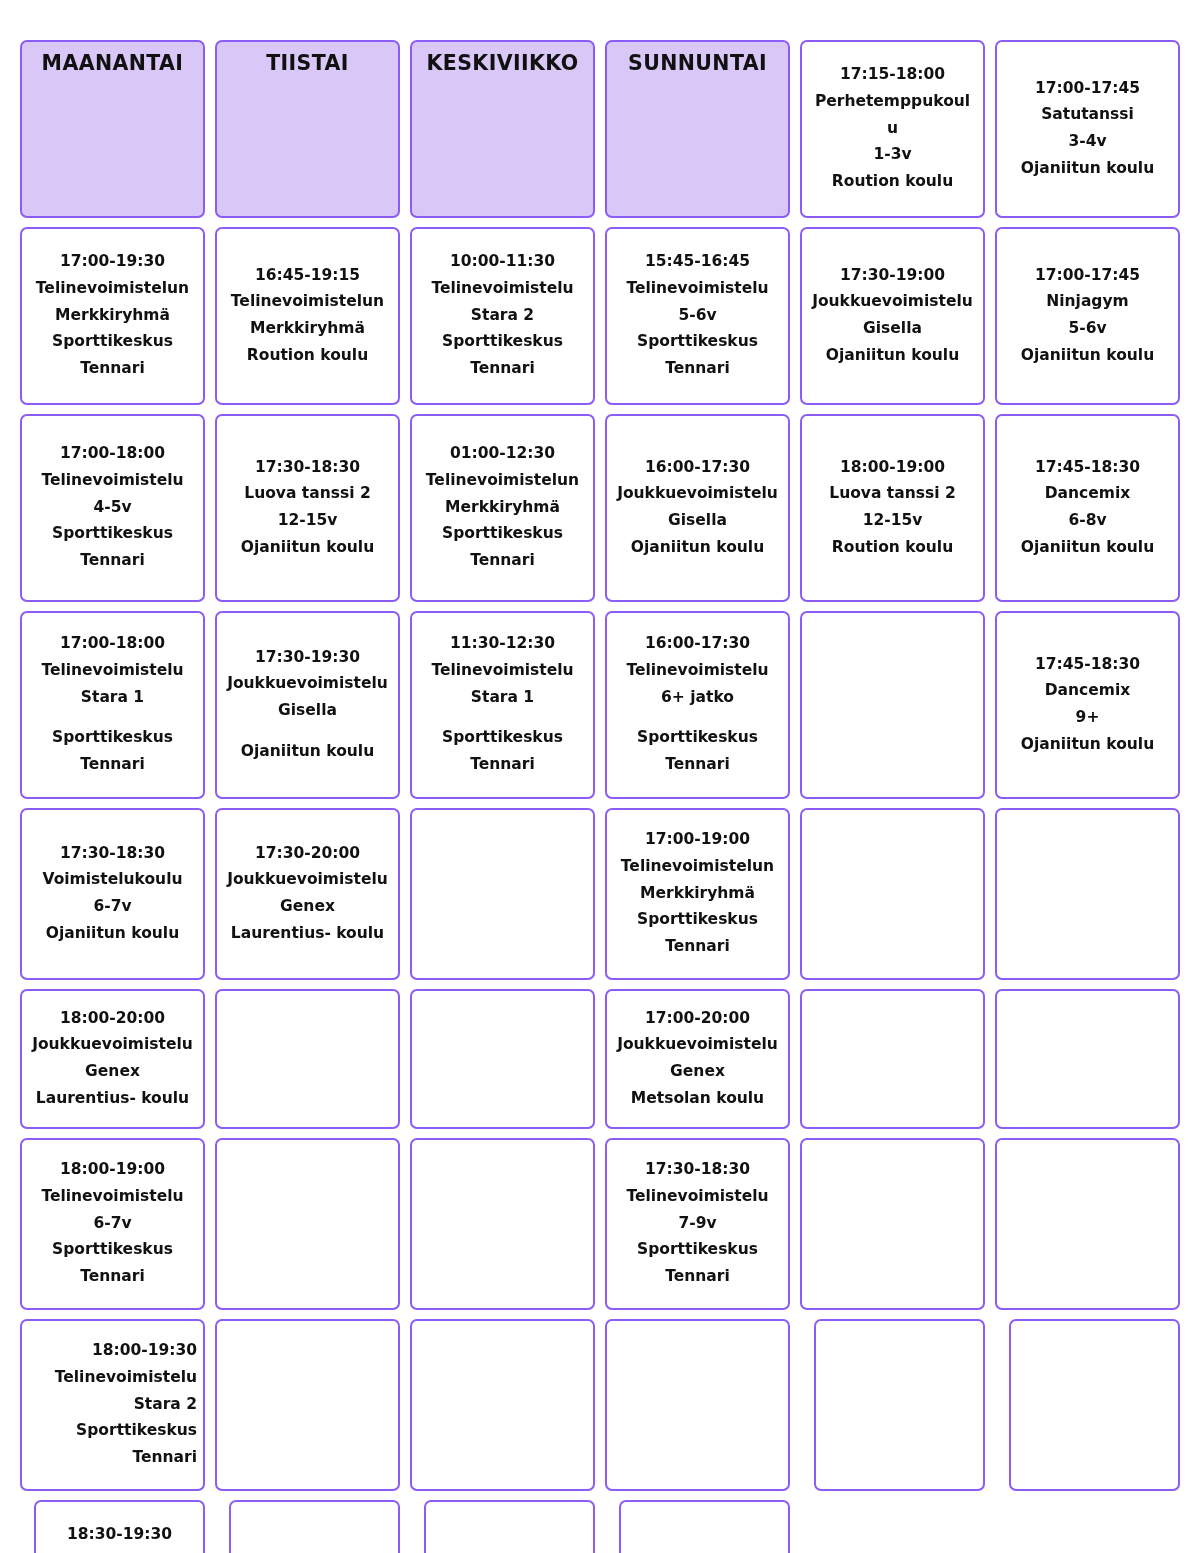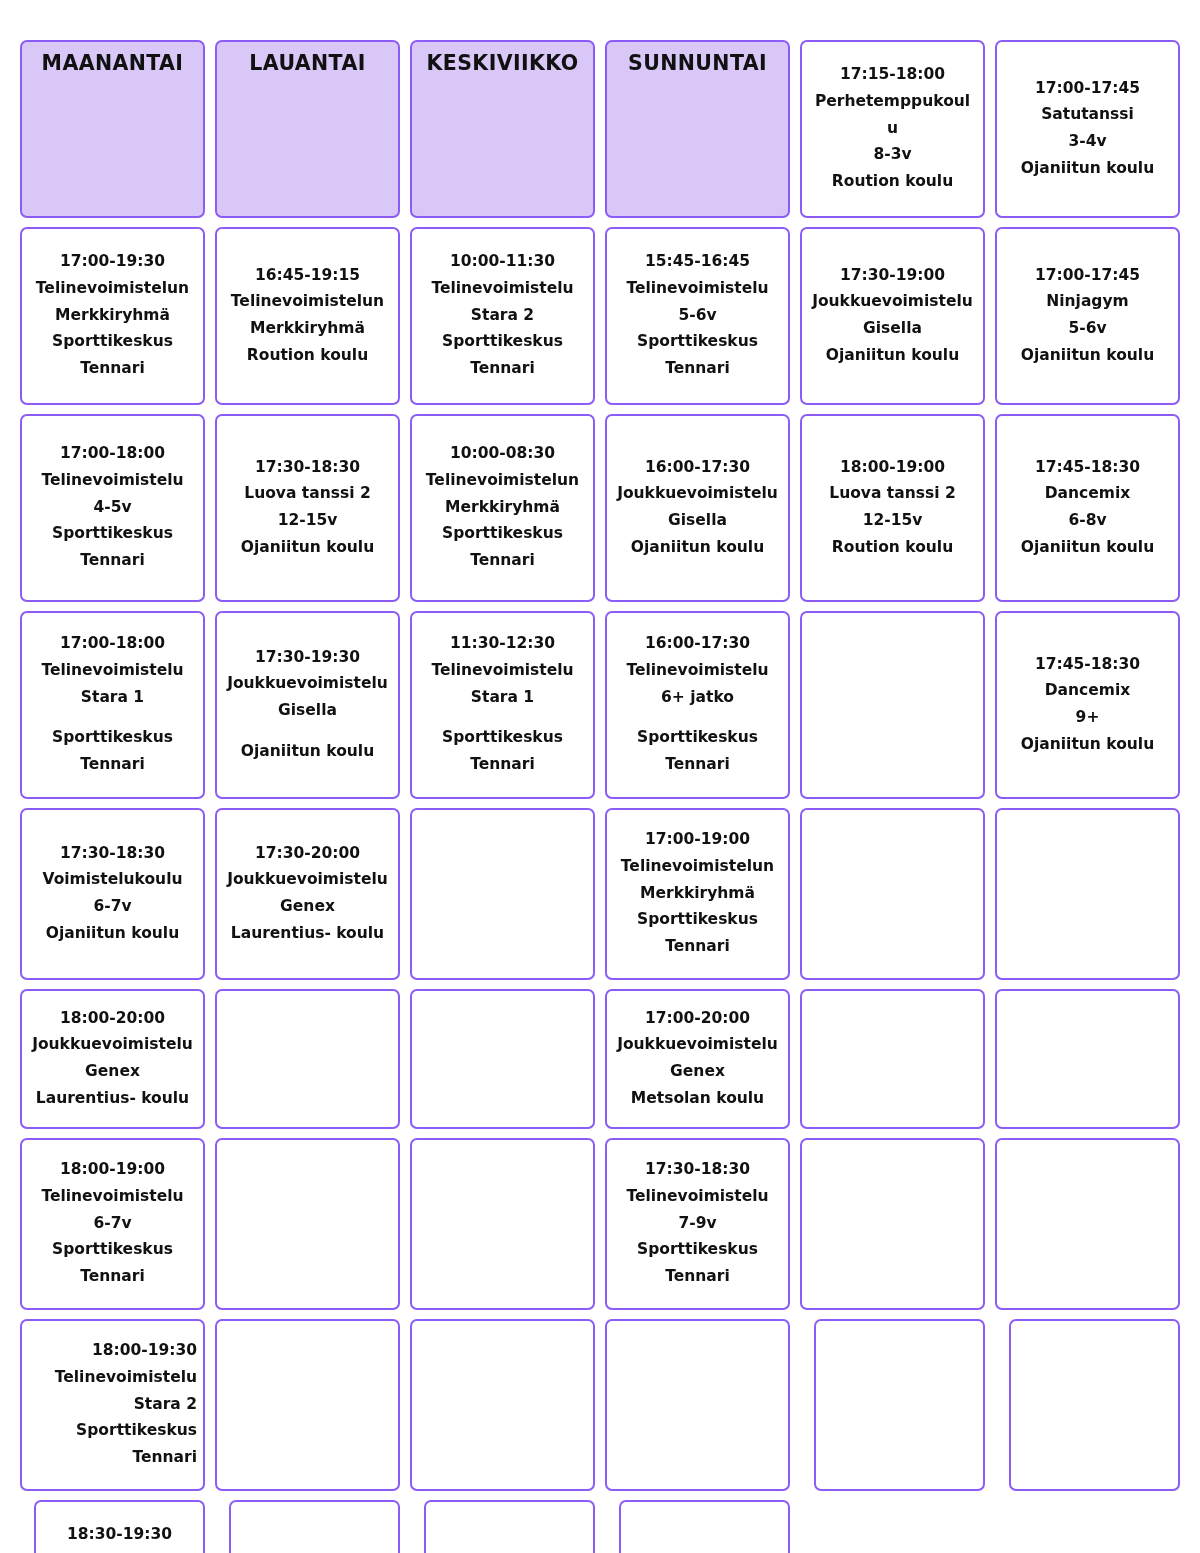--- a/index.html
+++ b/index.html
@@ -74,29 +74,29 @@
   .row-h7 { min-height: 172px; text-align: right; }
   .row-h8 { min-height: 150px; margin-left: 14px; }
 </style>
 </head>
 <body>
 
 <div class="schedule">
   <div class="grid">
 
     <div class="header-cell">MAANANTAI</div>
-    <div class="header-cell">LAUANTAI</div>
+    <div class="header-cell">TIISTAI</div>
     <div class="header-cell">KESKIVIIKKO</div>
     <div class="header-cell">SUNNUNTAI</div>
 
     <div class="cell row-h1">
         <span class="line">17:15-18:00</span>
         <span class="line">Perhetemppukoul</span>
         <span class="line">u</span>
-        <span class="line">8-3v</span>
+        <span class="line">1-3v</span>
         <span class="line">Roution koulu</span>
       </div>
     <div class="cell row-h1">
         <span class="line">17:00-17:45</span>
         <span class="line">Satutanssi</span>
         <span class="line">3-4v</span>
         <span class="line">Ojaniitun koulu</span>
       </div>
     <div class="cell row-h1">
         <span class="line">17:00-19:30</span>
@@ -145,21 +145,21 @@
         <span class="line">Sporttikeskus</span>
         <span class="line">Tennari</span>
       </div>
     <div class="cell row-h2">
         <span class="line">17:30-18:30</span>
         <span class="line">Luova tanssi 2</span>
         <span class="line">12-15v</span>
         <span class="line">Ojaniitun koulu</span>
       </div>
     <div class="cell row-h2">
-        <span class="line">10:00-08:30</span>
+        <span class="line">01:00-12:30</span>
         <span class="line">Telinevoimistelun</span>
         <span class="line">Merkkiryhmä</span>
         <span class="line">Sporttikeskus</span>
         <span class="line">Tennari</span>
       </div>
     <div class="cell row-h2">
         <span class="line">16:00-17:30</span>
         <span class="line">Joukkuevoimistelu</span>
         <span class="line">Gisella</span>
         <span class="line">Ojaniitun koulu</span>

